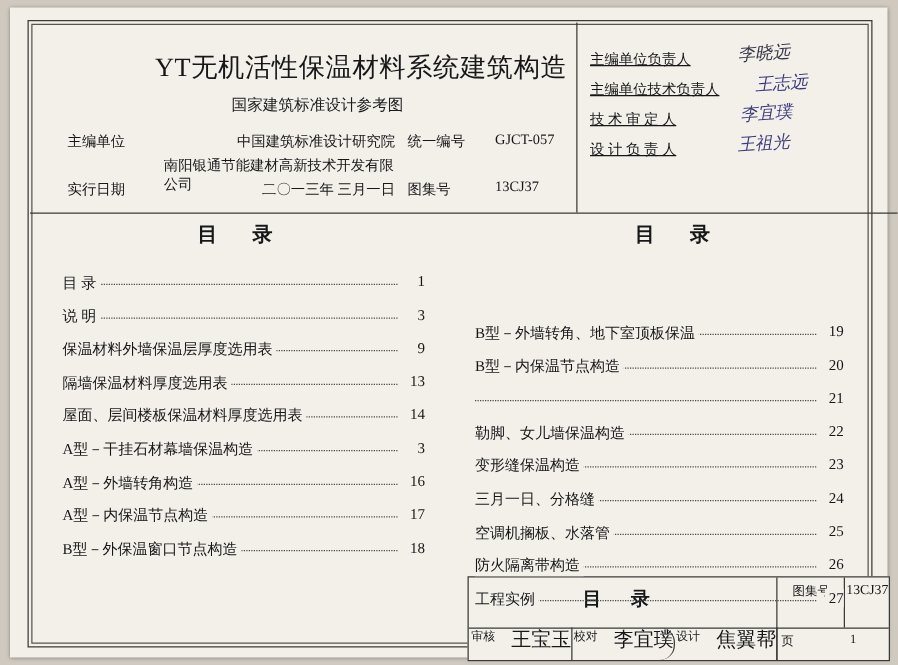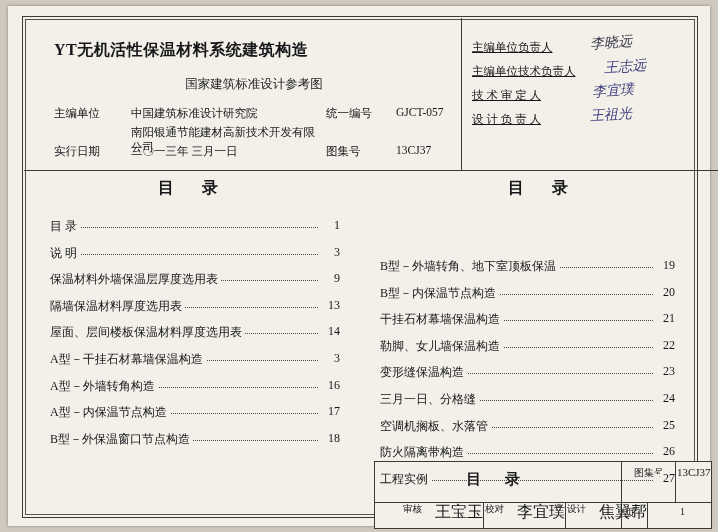--- a/index.html
+++ b/index.html
@@ -31,36 +31,36 @@
   .hdr-divider{
     position:absolute;left:0;top:152px;width:694px;height:0;
     border-top:1.4px solid #3a3a38;
   }
   .hdr-vline{
     position:absolute;left:437px;top:0;width:0;height:152px;
     border-left:1.2px solid #3a3a38;
   }
   .title{
     position:absolute;left:30px;top:22px;width:400px;
-    text-align:left;
-    font-size:16px;font-weight:bold;color:#17171a;
+    text-align:right;
+    font-size:21px;font-weight:normal;color:#17171a;
     font-family:"Liberation Serif", serif;
     letter-spacing:0.5px;
   }
   .subtitle{
     position:absolute;left:30px;top:58px;width:400px;
     text-align:center;font-size:12.5px;color:#1c1c1e;
   }
   .meta{
     position:absolute;left:22px;top:88px;width:415px;
     font-size:11.5px;color:#17171a;
   }
   .meta-row{position:relative;height:19px;}
   .m-label{position:absolute;left:8px;top:0;width:70px;}
-  .m-val1{position:absolute;left:85px;top:0;width:185px;}
+  .m-val1{position:absolute;left:85px;top:0;width:185px;text-align:right;}
   .m-val2{position:absolute;left:85px;top:0;width:185px;}
   .m-code-l{position:absolute;left:280px;top:0;width:65px;}
   .m-code-v{position:absolute;left:350px;top:0;}
   .meta-row2{position:relative;height:19px;}
   .meta-row3{position:relative;height:24px;}
 
   
   .sig{
     position:absolute;left:448px;top:20px;width:250px;
     font-size:11.5px;color:#17171a;
@@ -111,21 +111,21 @@
   .tb-hline{position:absolute;left:0;right:0;top:40px;border-top:1.1px solid #3a3a38;}
   .tb-v1{position:absolute;left:246px;top:0;bottom:0;border-left:1.1px solid #3a3a38;}
   .tb-v3{position:absolute;left:300px;top:0;height:40px;border-left:1.1px solid #3a3a38;}
   .tb-title{
     position:absolute;left:0;top:8px;width:246px;text-align:center;
     font-size:15px;font-weight:bold;letter-spacing:10px;color:#17171a;
   }
   .tb-atlas-l{position:absolute;left:250px;top:4px;width:48px;text-align:center;font-size:10px;color:#17171a;}
   .tb-atlas-v{position:absolute;left:302px;top:4px;width:32px;text-align:center;font-size:11px;color:#17171a;}
 
-  .tb-cells{position:absolute;left:0;top:40px;right:0;height:26px;margin-left:26px;}
+  .tb-cells{position:absolute;left:0;top:40px;right:0;height:26px;}
   .tb-cell{
     position:absolute;top:0;height:26px;
     border-right:1.1px solid #3a3a38;
     font-size:9.5px;color:#17171a;
   }
   .tb-cell .lbl{position:absolute;left:2px;top:1px;}
   .tb-cell .nm{position:absolute;left:34px;top:0px;font-size:16px;}
   .tb-page-l{position:absolute;left:250px;top:44px;font-size:10px;color:#17171a;}
   .tb-page-v{position:absolute;left:305px;top:44px;font-size:10px;color:#17171a;}
 </style>
@@ -239,21 +239,20 @@
       <span class="ti-label">B型－外墙转角、地下室顶板保温</span>
       <span class="ti-page">19</span>
     </div>
     <div class="toc-item">
       <span class="ti-dots"></span>
       <span class="ti-label">B型－内保温节点构造</span>
       <span class="ti-page">20</span>
     </div>
     <div class="toc-item">
       <span class="ti-dots"></span>
-      <span class="ti-label">干挂石材幕墙保温构造</span>
       <span class="ti-page">21</span>
     </div>
     <div class="toc-item">
       <span class="ti-dots"></span>
       <span class="ti-label">勒脚、女儿墙保温构造</span>
       <span class="ti-page">22</span>
     </div>
     <div class="toc-item">
       <span class="ti-dots"></span>
       <span class="ti-label">变形缝保温构造</span>
@@ -289,21 +288,21 @@
     <div class="tb-title">目 录</div>
 
     <div class="tb-atlas-l">图集号</div>
     <div class="tb-atlas-v">13CJ37</div>
 
     <div class="tb-cells">
       <div class="tb-cell" style="left:0;width:82px;">
         <span class="lbl">审核</span>
         <span class="nm">王宝玉</span>
       </div>
-      <div class="tb-cell" style="left:82px;width:82px;">
+      <div class="tb-cell" style="left:82px;width:82px;border-radius:12px;">
         <span class="lbl">校对</span>
         <span class="nm">李宜璞</span>
       </div>
       <div class="tb-cell" style="left:164px;width:82px;">
         <span class="lbl">设计</span>
         <span class="nm">焦翼帮</span>
       </div>
     </div>
 
     <div class="tb-page-l">页</div>

